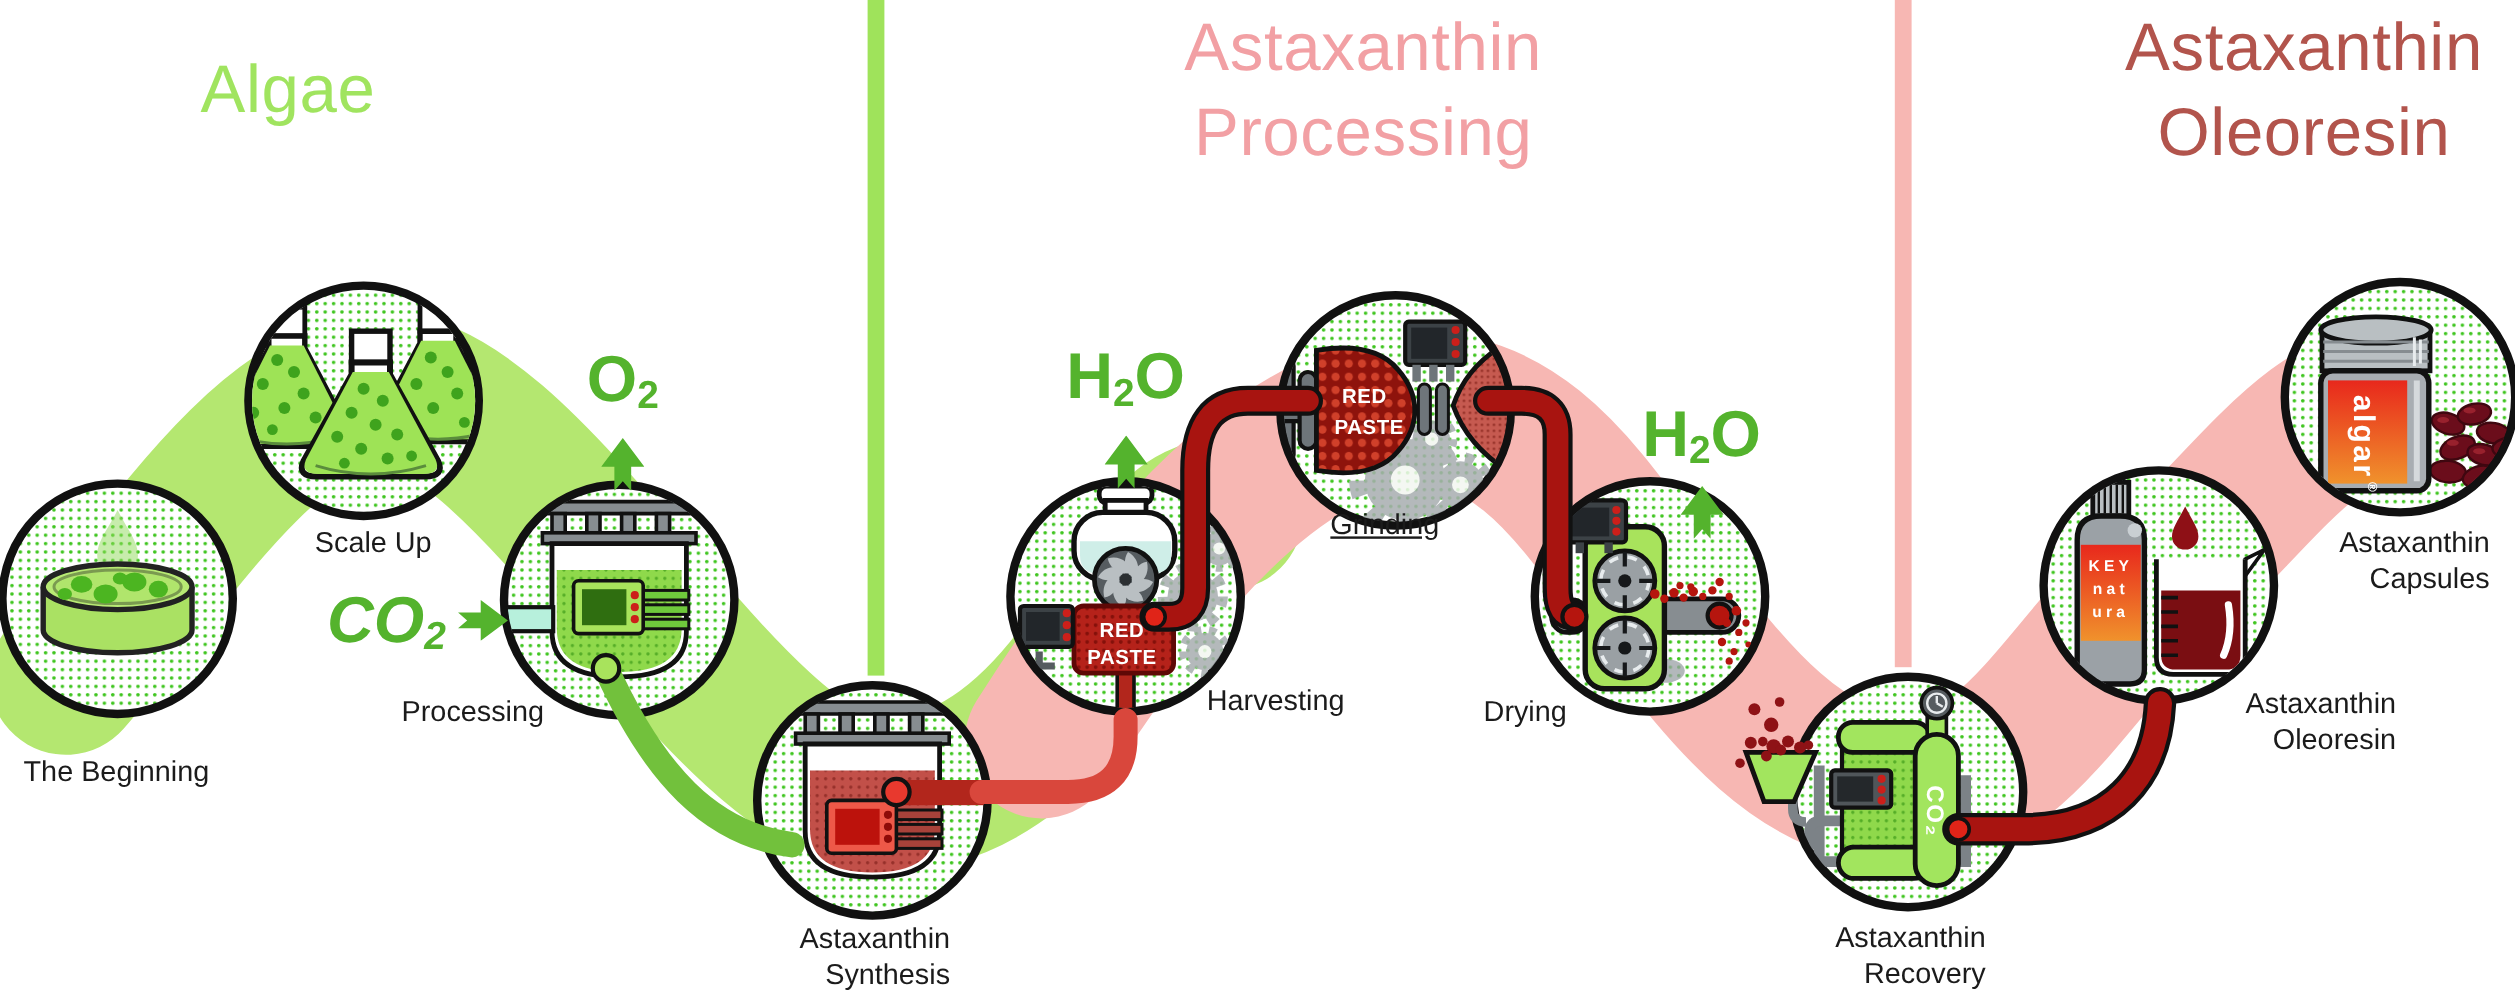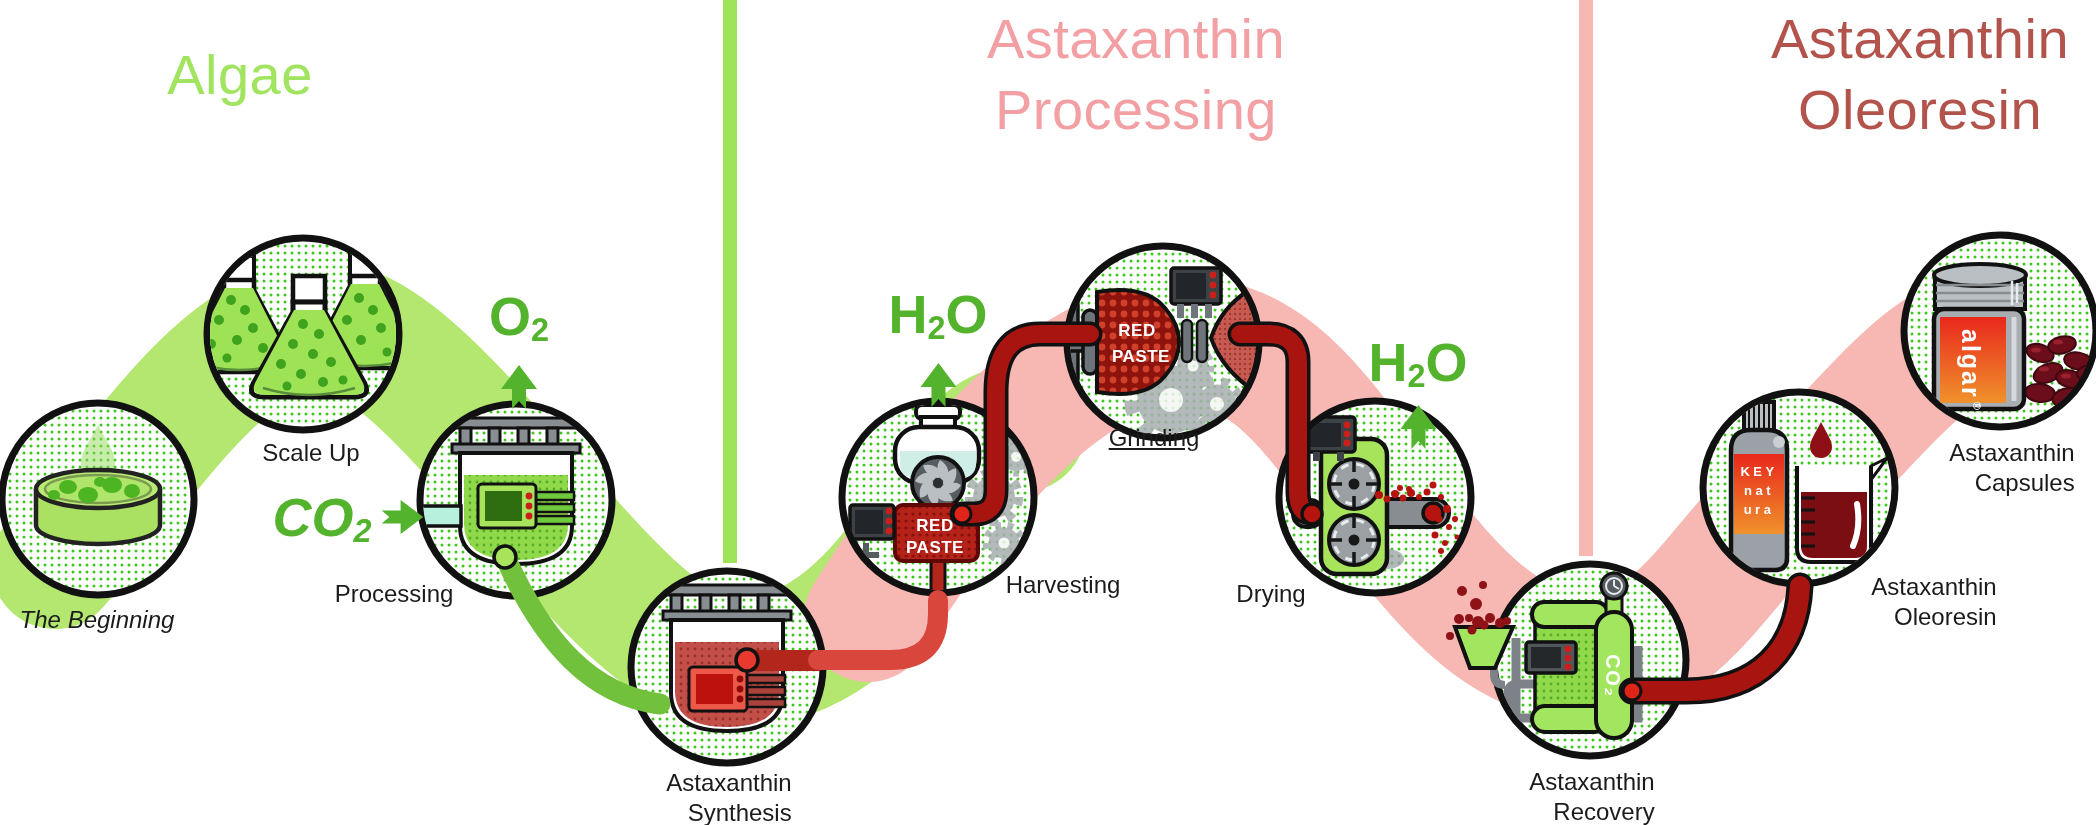--- a/index.html
+++ b/index.html
@@ -459,21 +459,21 @@
 </div>
 <div class="abs section-title t-pink" style="left:1136px;top:74px;">
   <div>Astaxanthin</div>
   <div>Processing</div>
 </div>
 <div class="abs section-title t-darkred" style="left:1920px;top:74px;">
   <div>Astaxanthin</div>
   <div>Oleoresin</div>
 </div>
 
-<div class="abs node-label" style="left:97px;top:620px;font-style:italic;">The Beginning</div>
+<div class="abs node-label" style="left:97px;top:644px;">The Beginning</div>
 <div class="abs node-label" style="left:311px;top:453px;">Scale Up</div>
 <div class="abs node-label" style="left:394px;top:594px;">Processing</div>
 <div class="abs node-label" style="left:729px;top:798px;">
   <div>Astaxanthin</div>
     <div>Synthesis</div>
 </div>
 <div class="abs node-label" style="left:1063px;top:585px;">Harvesting</div>
 <div class="abs node-label" style="left:1154px;top:438px;text-decoration:underline;">Grinding</div>
 <div class="abs node-label" style="left:1271px;top:594px;">Drying</div>
 <div class="abs node-label" style="left:1592px;top:797px;">

